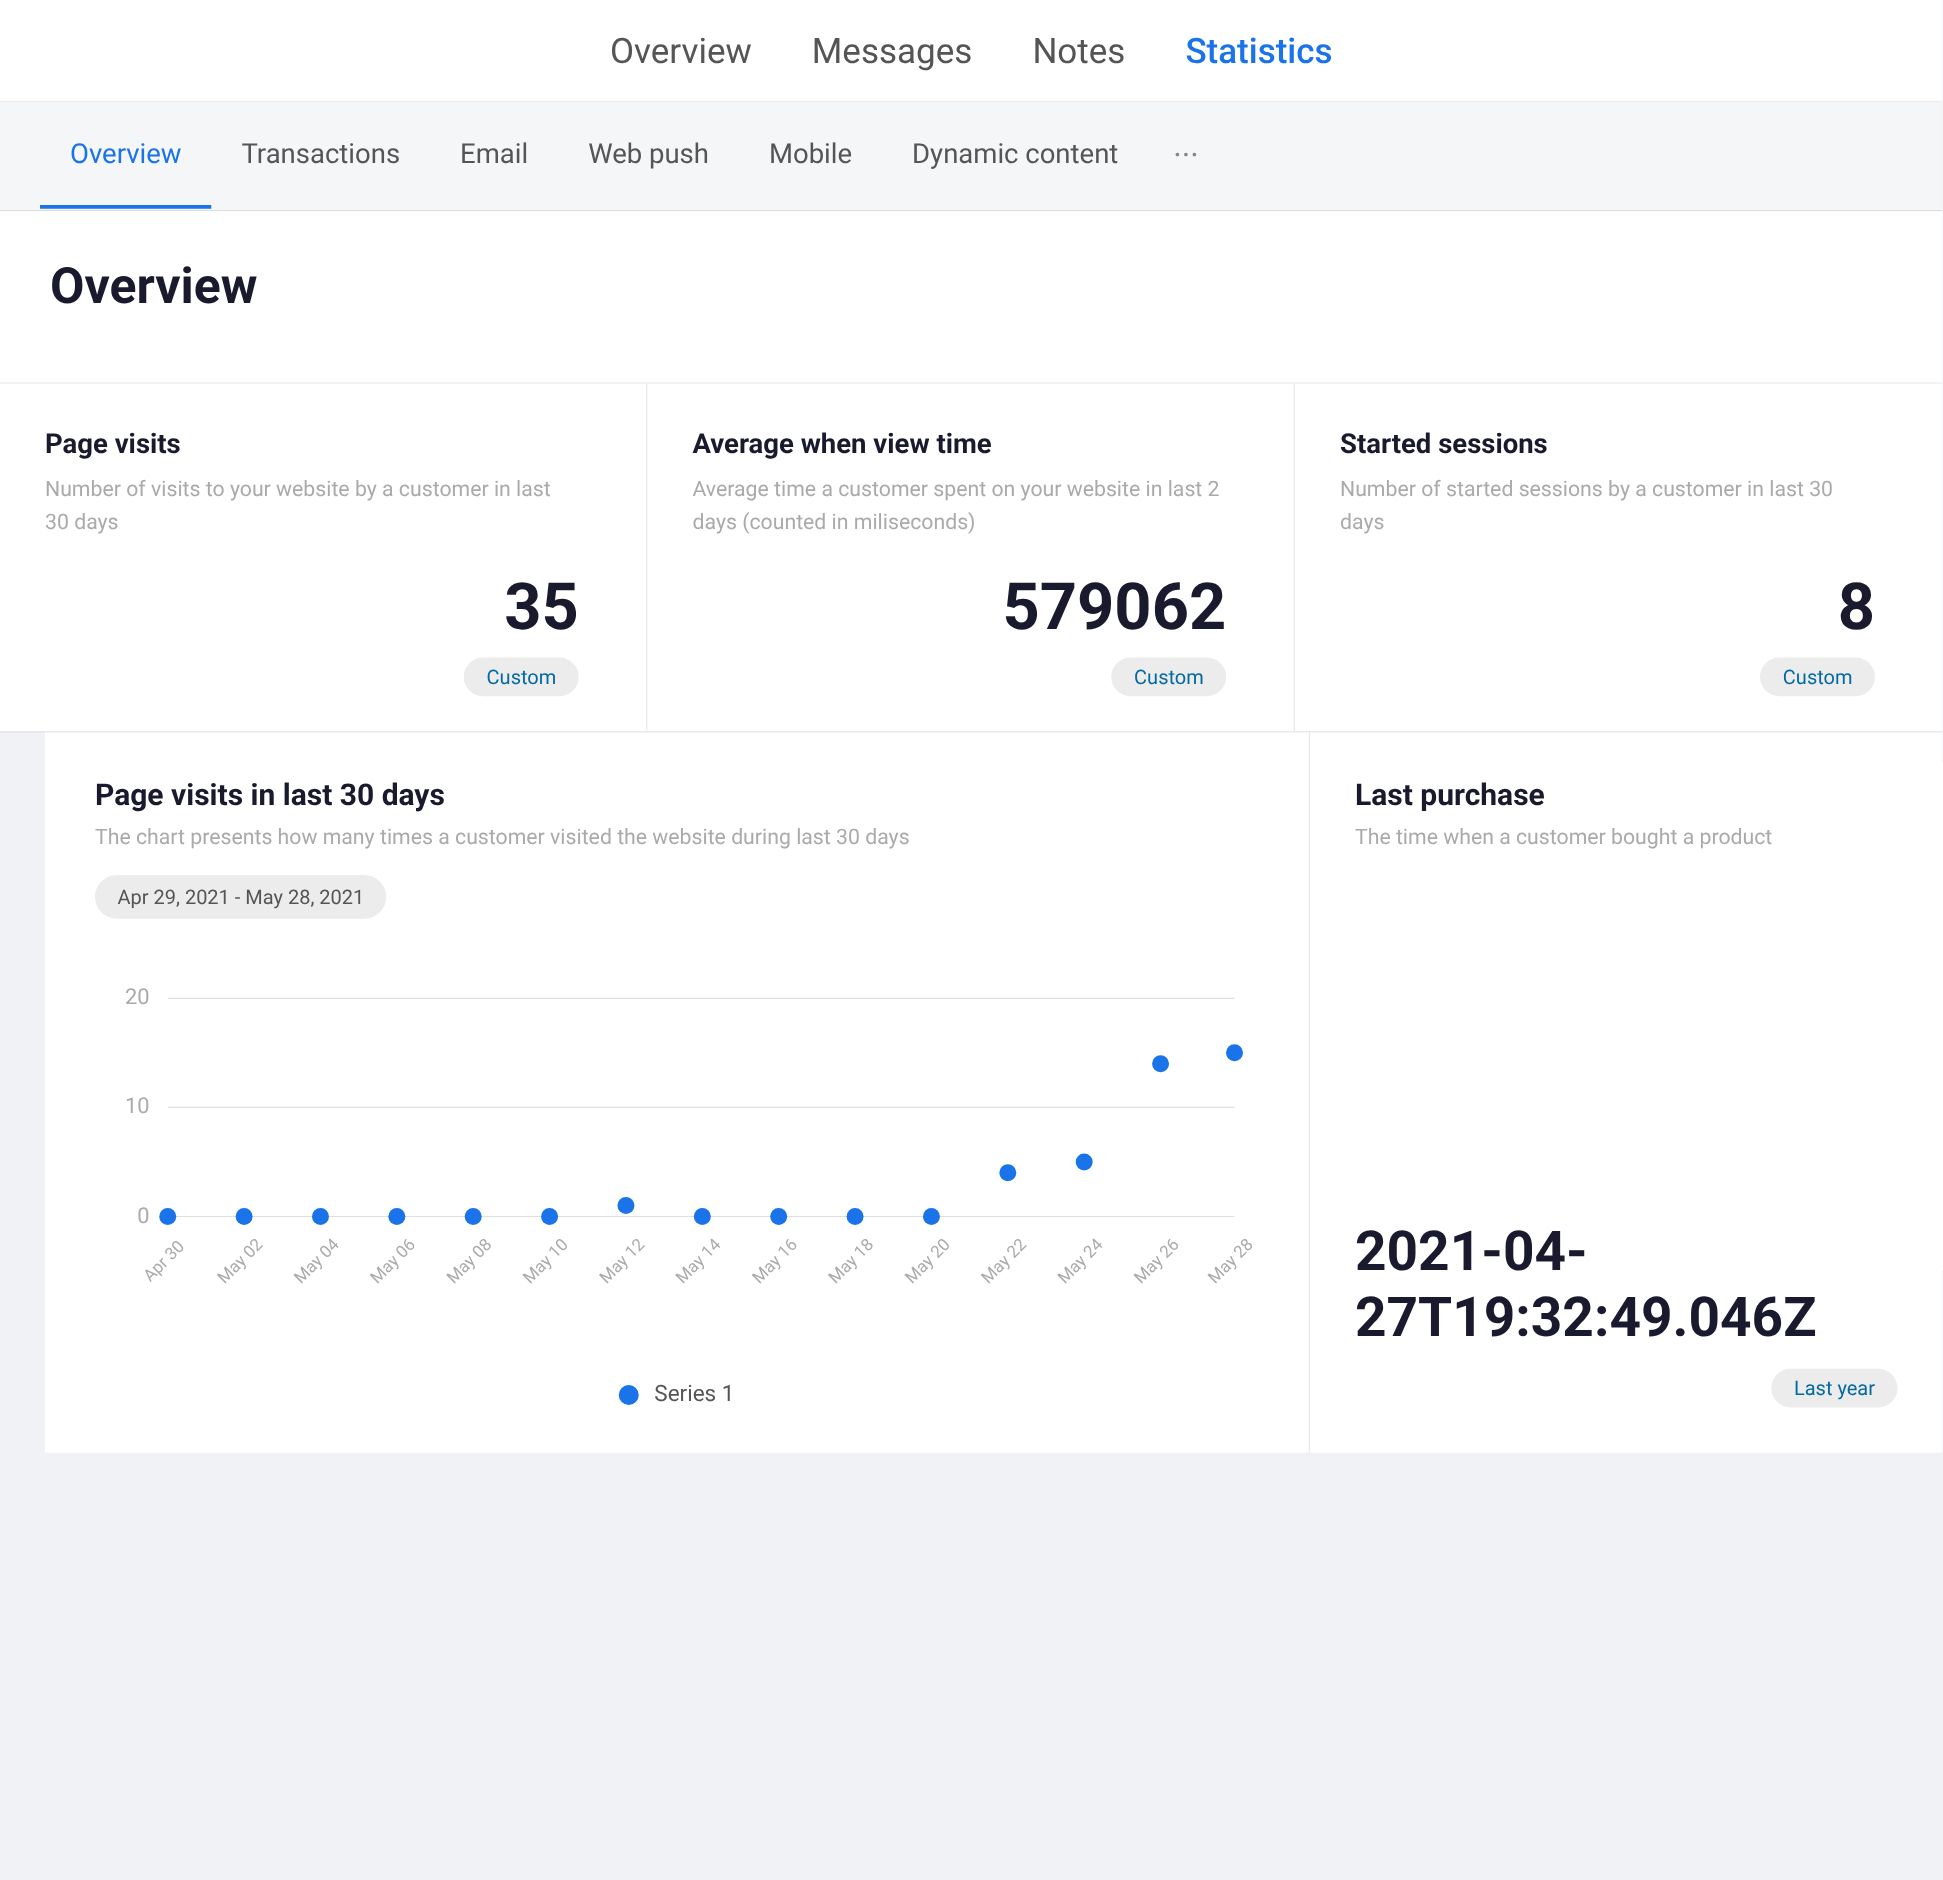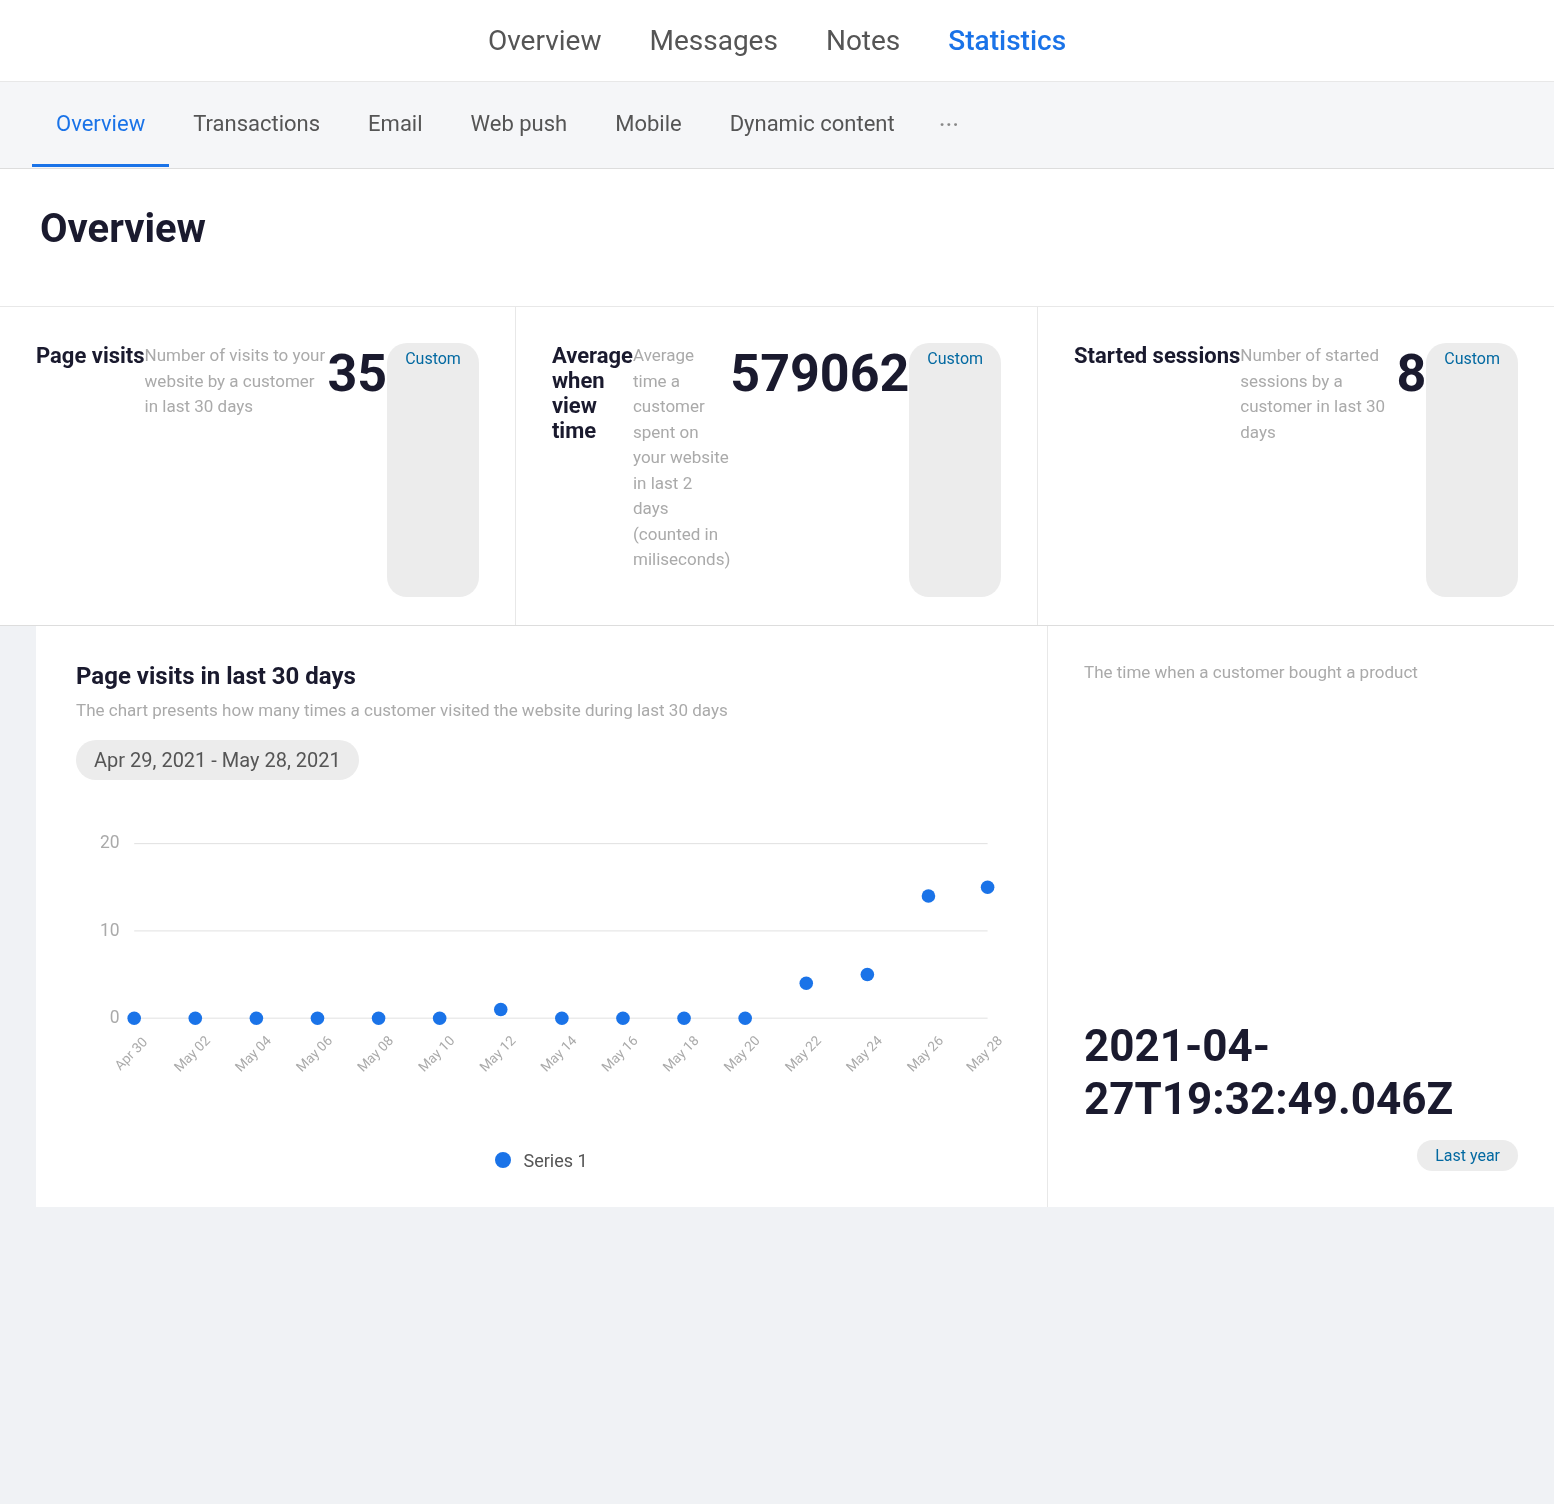--- a/index.html
+++ b/index.html
@@ -97,24 +97,24 @@
 
     
     .stats-row {
       display: grid;
       grid-template-columns: 1fr 1fr 1fr;
       gap: 0;
       border-bottom: 1px solid #ddd;
     }
     .stat-card {
       background: #fff;
-      padding: 36px 36px 28px 36px;
+      padding: 36px 54px 28px 36px;
       border-right: 1px solid #e8e8e8;
       display: flex;
-      flex-direction: row;
+      flex-direction: column;
     }
     .stat-card:last-child {
       border-right: none;
     }
     .stat-title {
       font-size: 22px;
       font-weight: 700;
       color: #1a1a2e;
       margin-bottom: 12px;
     }
@@ -164,21 +164,21 @@
     }
     .chart-desc {
       font-size: 17px;
       color: #aaa;
       margin-bottom: 20px;
     }
     .date-range-badge {
       display: inline-block;
       background: #ececec;
       color: #555;
-      font-size: 20px;
+      font-size: 16px;
       padding: 8px 18px;
       border-radius: 20px;
       margin-bottom: 30px;
     }
 
     
     .chart-container {
       width: 100%;
       height: 320px;
       position: relative;
@@ -350,20 +350,21 @@
       </div>
 
       
       <div class="chart-legend">
         <div class="legend-dot"></div>
         <span class="legend-label">Series 1</span>
       </div>
     </div>
 
     <div class="last-purchase-card">
+      <div class="last-purchase-title">Last purchase</div>
       <div class="last-purchase-desc">The time when a customer bought a product</div>
       <div class="last-purchase-value">2021-04-27T19:32:49.046Z</div>
       <div class="last-purchase-badge">
         <span class="badge">Last year</span>
       </div>
     </div>
 
   </div>
 
 </div>

